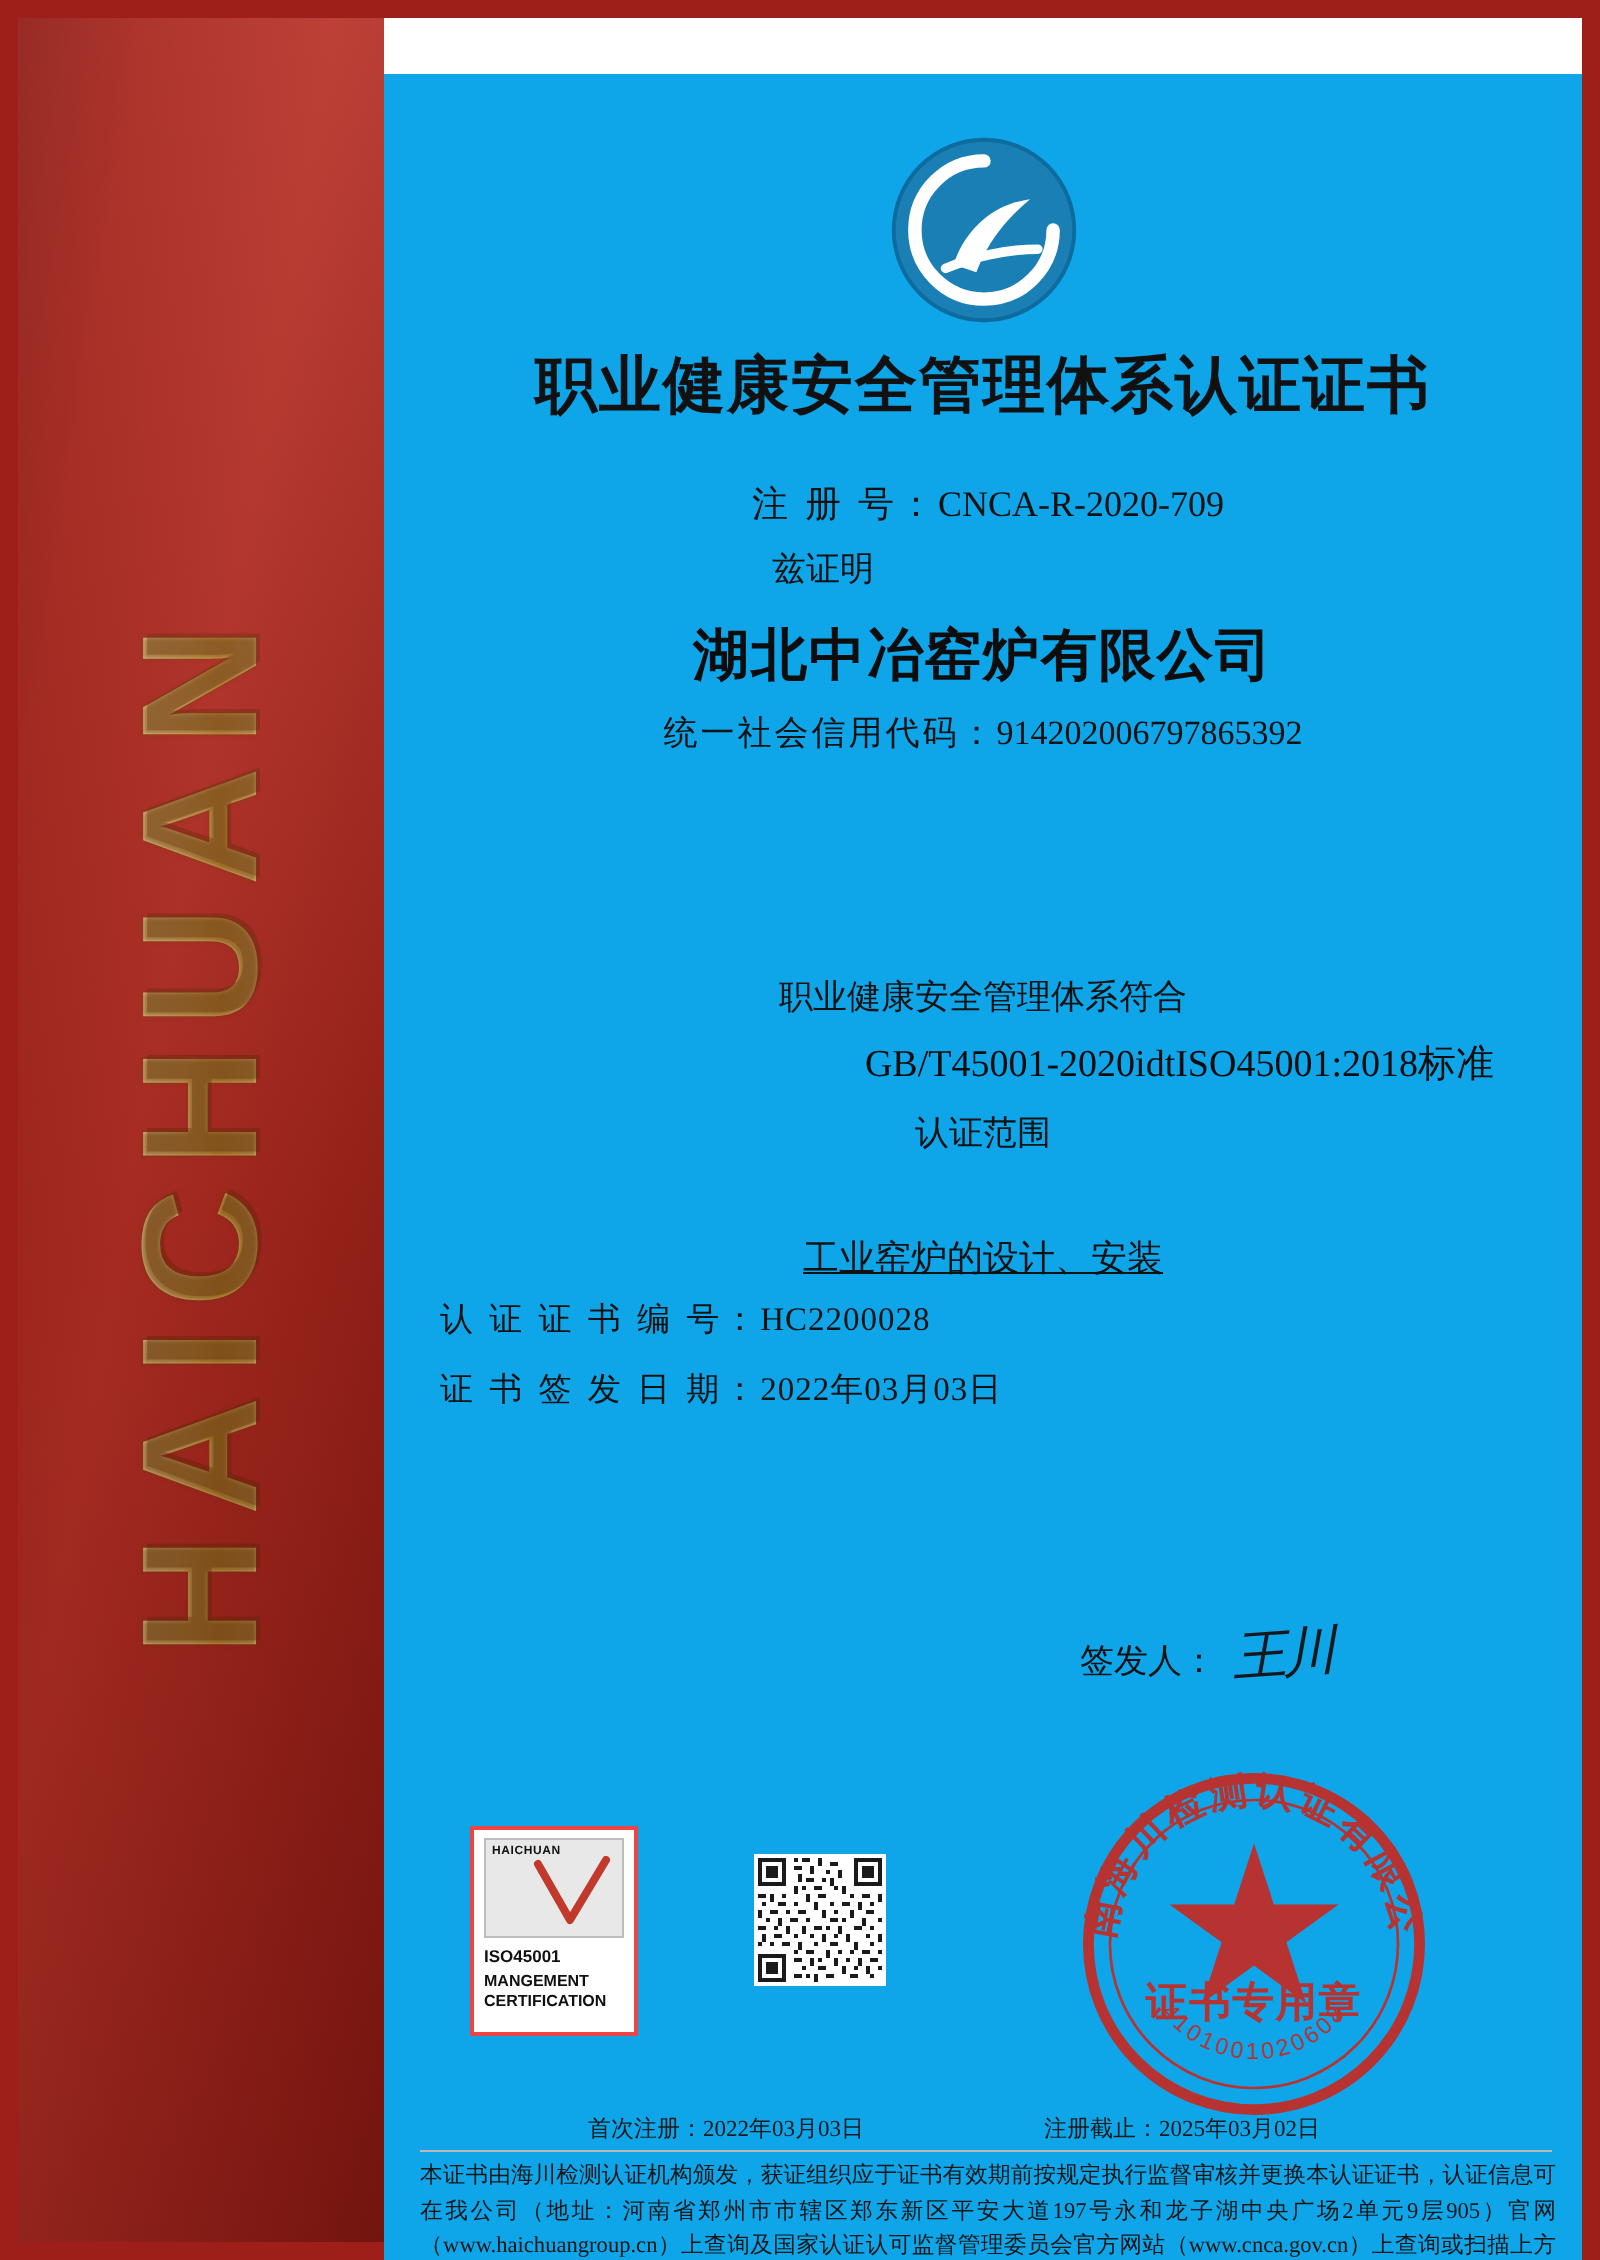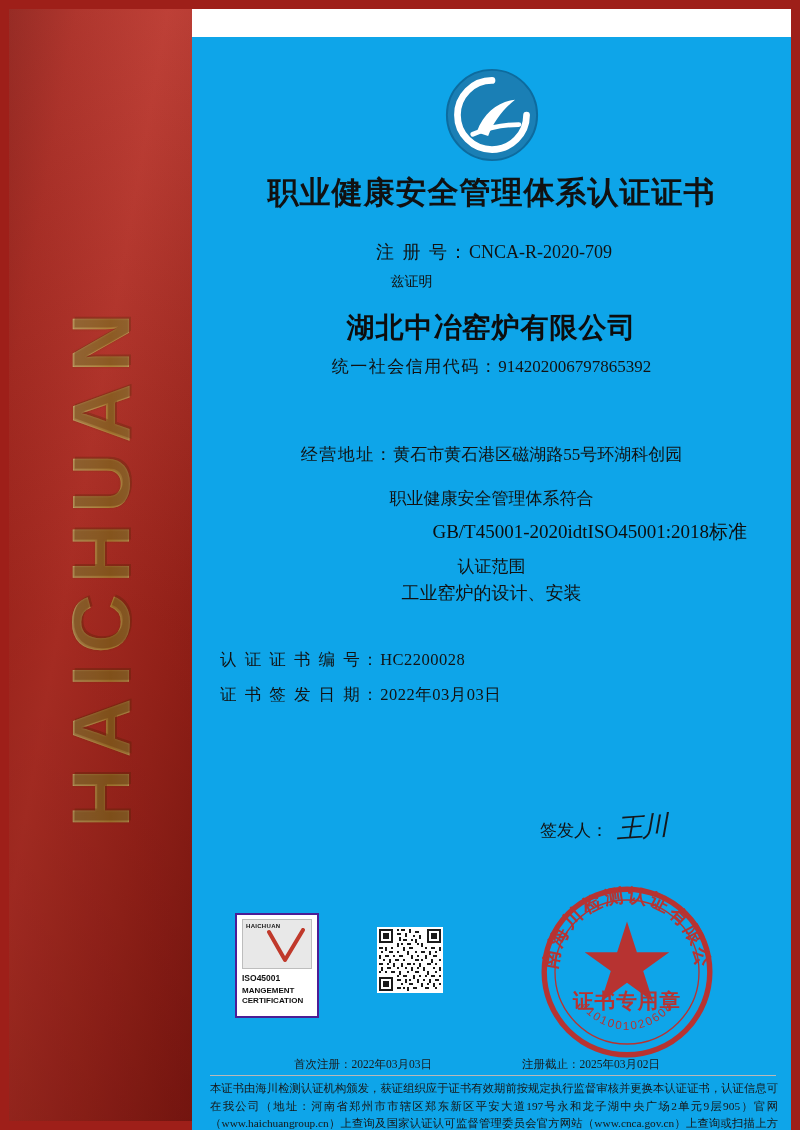--- a/index.html
+++ b/index.html
@@ -118,21 +118,21 @@
   .reg-no .label { letter-spacing: 2px; }
 
   .hereby {
     position: absolute;
     top: 236px;
     left: 0;
     width: 599px;
     text-align: center;
     padding-right: 160px;
     box-sizing: border-box;
-    font-size: 14px;
+    font-size: 17px;
     color: #121212;
   }
 
   .company {
     position: absolute;
     top: 272px;
     left: 0;
     width: 599px;
     text-align: center;
     font-family: "Liberation Sans", "DejaVu Sans", sans-serif;
@@ -182,26 +182,27 @@
     position: absolute;
     top: 518px;
     left: 0;
     width: 599px;
     text-align: center;
     font-size: 17px;
     color: #121212;
   }
   .scope-value {
     position: absolute;
-    top: 544px;
+    top: 580px;
     left: 0;
     width: 599px;
     text-align: center;
     font-size: 18px;
     color: #121212;
+    text-decoration: underline;
   }
 
   
   .details {
     position: absolute;
     left: 28px;
     top: 612px;
     width: 420px;
     font-size: 16.5px;
     color: #121212;
@@ -237,21 +238,21 @@
     letter-spacing: -2px;
   }
 
   
   .mark-logo {
     position: absolute;
     left: 43px;
     top: 876px;
     width: 84px;
     height: 105px;
-    border: 2px solid #4c1d95;
+    border: 2px solid #ef4444;
     background: #fff;
     box-sizing: border-box;
     padding: 4px 5px;
   }
   .mark-top {
     background: #e8e8e8;
     border: 1px solid #bdbdbd;
     position: relative;
     height: 48px;
   }
@@ -369,23 +370,20 @@
 
     <div class="hereby">兹证明</div>
 
     <div class="company">湖北中冶窑炉有限公司</div>
 
     <div class="info-line line-credit">
       <span class="lbl">统一社会信用代码：</span><span class="v">914202006797865392</span>
     </div>
 
 
-    <div class="info-line line-bizaddr">
-      <span class="lbl">经营地址：</span><span class="v">黄石市黄石港区磁湖路55号环湖科创园</span>
-    </div>
 
     <div class="conform">职业健康安全管理体系符合</div>
     <div class="standard">GB/T45001-2020idtISO45001:2018标准</div>
     <div class="scope-label">认证范围</div>
     <div class="scope-value">工业窑炉的设计、安装</div>
 
     <div class="details">
       <div class="row">
         <span class="k">认 证 证 书 编 号：</span><span class="v">HC2200028</span>
       </div>

